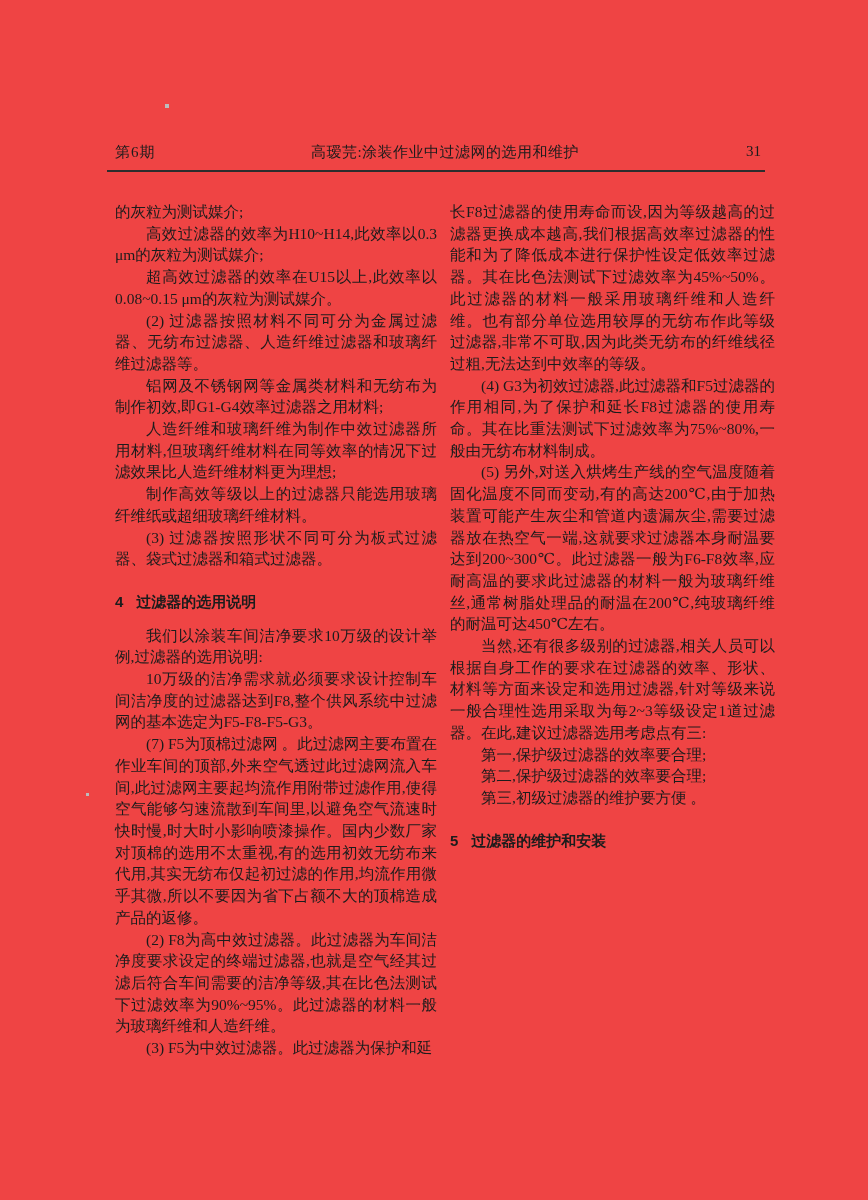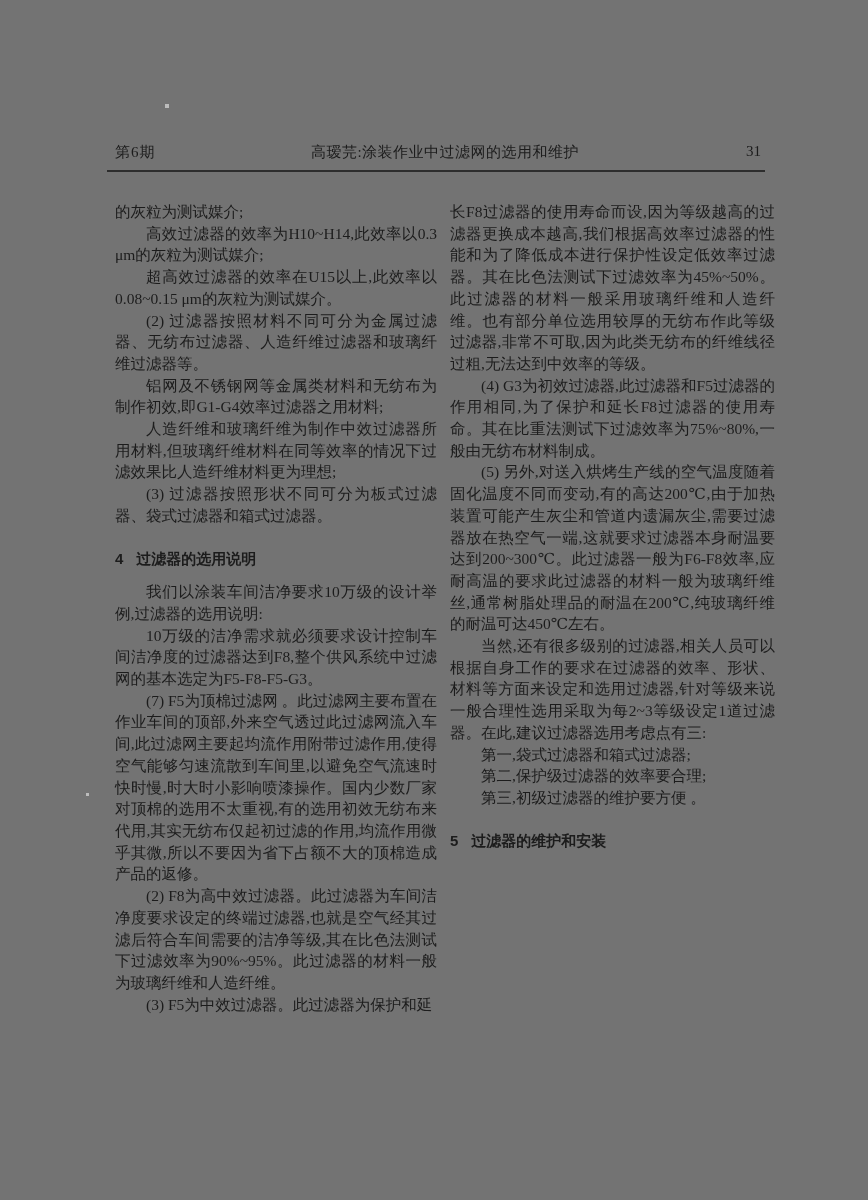--- a/index.html
+++ b/index.html
@@ -1,20 +1,20 @@
 <!DOCTYPE html>
 <html><head>
 <meta charset="utf-8">
 <style>
   html, body { margin: 0; padding: 0; background: #ffffff; }
   .page {
     position: relative;
     width: 868px;
     height: 1200px;
-    background: #737373;
+    background: #ef4444;
     overflow: hidden;
     font-family: "Liberation Serif", "DejaVu Serif", serif;
     color: #1c1c1c;
   }
   .header {
     position: absolute;
     top: 143px;
     left: 115px;
     width: 660px;
     height: 22px;
@@ -83,32 +83,33 @@
   <div class="rule"></div>
 
   <main class="columns">
     <section class="col">
         <p class="para">的灰粒为测试媒介;</p>
         <p class="para indent">高效过滤器的效率为H10~H14,此效率以0.3 μm的灰粒为测试媒介;</p>
         <p class="para indent">超高效过滤器的效率在U15以上,此效率以0.08~0.15 μm的灰粒为测试媒介。</p>
         <p class="para indent">(2) 过滤器按照材料不同可分为金属过滤器、无纺布过滤器、人造纤维过滤器和玻璃纤维过滤器等。</p>
         <p class="para indent">铝网及不锈钢网等金属类材料和无纺布为制作初效,即G1-G4效率过滤器之用材料;</p>
         <p class="para indent">人造纤维和玻璃纤维为制作中效过滤器所用材料,但玻璃纤维材料在同等效率的情况下过滤效果比人造纤维材料更为理想;</p>
+        <p class="para indent">制作高效等级以上的过滤器只能选用玻璃纤维纸或超细玻璃纤维材料。</p>
         <p class="para indent">(3) 过滤器按照形状不同可分为板式过滤器、袋式过滤器和箱式过滤器。</p>
         <h2 class="sec-heading"><span class="sec-num">4</span><span>过滤器的选用说明</span></h2>
         <p class="para indent">我们以涂装车间洁净要求10万级的设计举例,过滤器的选用说明:</p>
         <p class="para indent">10万级的洁净需求就必须要求设计控制车间洁净度的过滤器达到F8,整个供风系统中过滤网的基本选定为F5-F8-F5-G3。</p>
         <p class="para indent">(7) F5为顶棉过滤网 。此过滤网主要布置在作业车间的顶部,外来空气透过此过滤网流入车间,此过滤网主要起均流作用附带过滤作用,使得空气能够匀速流散到车间里,以避免空气流速时快时慢,时大时小影响喷漆操作。国内少数厂家对顶棉的选用不太重视,有的选用初效无纺布来代用,其实无纺布仅起初过滤的作用,均流作用微乎其微,所以不要因为省下占额不大的顶棉造成产品的返修。</p>
         <p class="para indent">(2) F8为高中效过滤器。此过滤器为车间洁净度要求设定的终端过滤器,也就是空气经其过滤后符合车间需要的洁净等级,其在比色法测试下过滤效率为90%~95%。此过滤器的材料一般为玻璃纤维和人造纤维。</p>
         <p class="para indent">(3) F5为中效过滤器。此过滤器为保护和延</p>
       </section>
     <section class="col col-right">
         <p class="para">长F8过滤器的使用寿命而设,因为等级越高的过滤器更换成本越高,我们根据高效率过滤器的性能和为了降低成本进行保护性设定低效率过滤器。其在比色法测试下过滤效率为45%~50%。此过滤器的材料一般采用玻璃纤维和人造纤维。也有部分单位选用较厚的无纺布作此等级过滤器,非常不可取,因为此类无纺布的纤维线径过粗,无法达到中效率的等级。</p>
         <p class="para indent">(4) G3为初效过滤器,此过滤器和F5过滤器的作用相同,为了保护和延长F8过滤器的使用寿命。其在比重法测试下过滤效率为75%~80%,一般由无纺布材料制成。</p>
         <p class="para indent">(5) 另外,对送入烘烤生产线的空气温度随着固化温度不同而变动,有的高达200℃,由于加热装置可能产生灰尘和管道内遗漏灰尘,需要过滤器放在热空气一端,这就要求过滤器本身耐温要达到200~300℃。此过滤器一般为F6-F8效率,应耐高温的要求此过滤器的材料一般为玻璃纤维丝,通常树脂处理品的耐温在200℃,纯玻璃纤维的耐温可达450℃左右。</p>
         <p class="para indent">当然,还有很多级别的过滤器,相关人员可以根据自身工作的要求在过滤器的效率、形状、材料等方面来设定和选用过滤器,针对等级来说一般合理性选用采取为每2~3等级设定1道过滤器。在此,建议过滤器选用考虑点有三:</p>
-        <p class="para indent">第一,袋式过滤器和箱式过滤器;</p>
+        <p class="para indent">第一,保护级过滤器的效率要合理;</p>
         <p class="para indent">第二,保护级过滤器的效率要合理;</p>
         <p class="para indent">第三,初级过滤器的维护要方便 。</p>
         <h2 class="sec-heading"><span class="sec-num">5</span><span>过滤器的维护和安装</span></h2>
       </section>
   </main>
 </div>
 
 </body></html>

